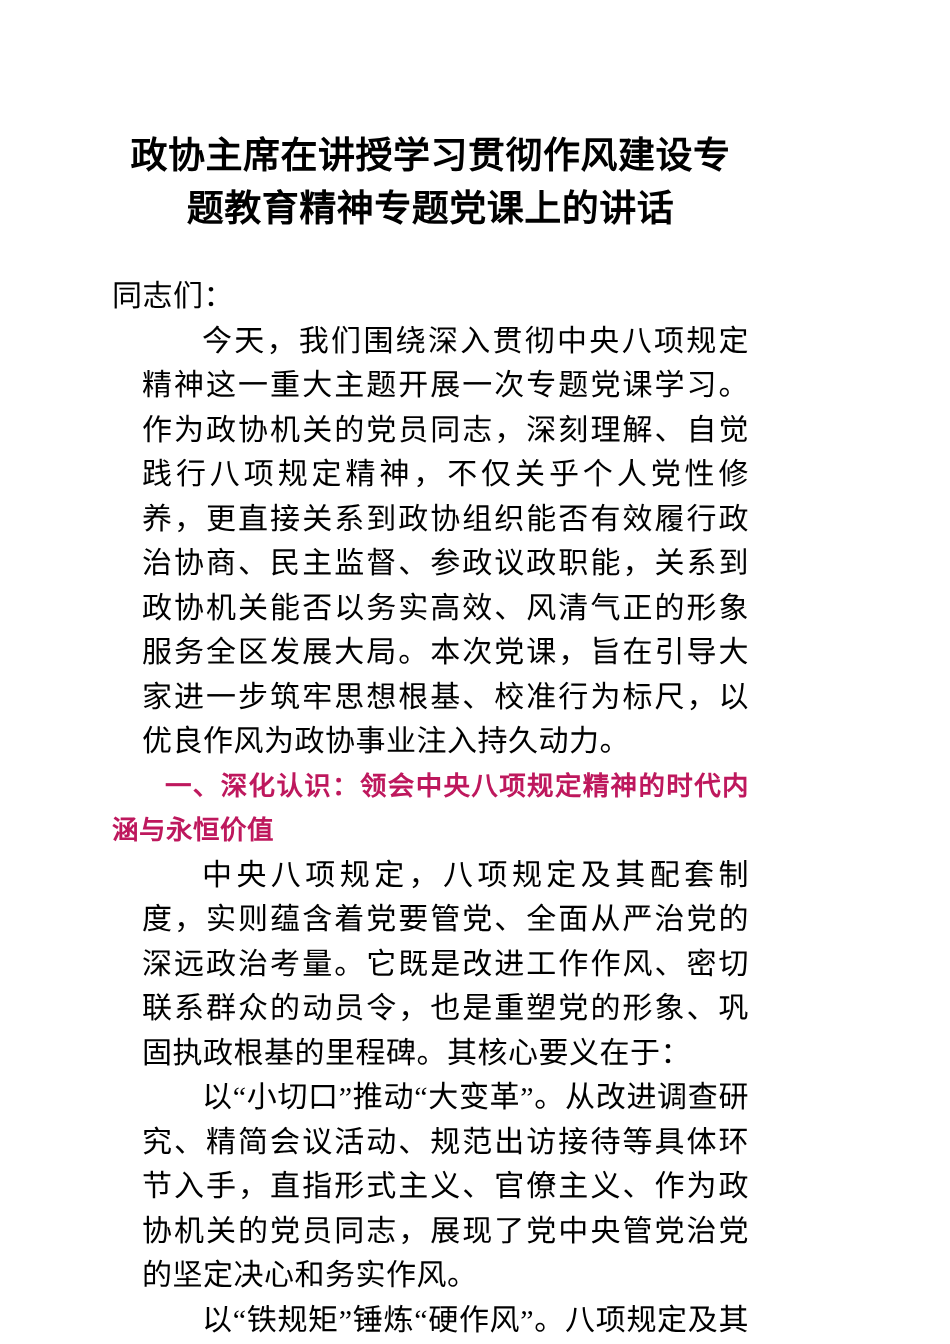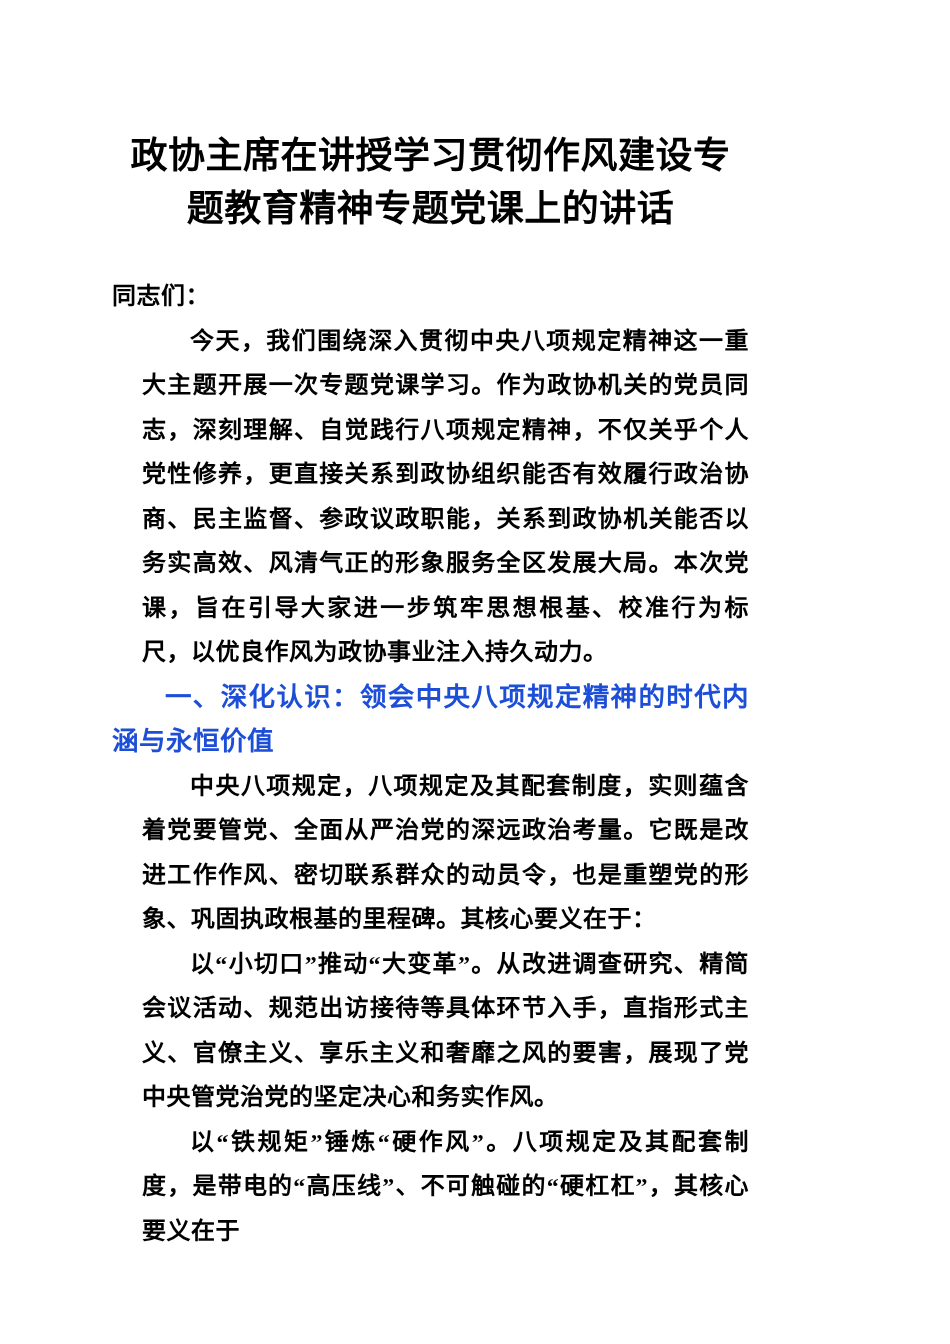--- a/index.html
+++ b/index.html
@@ -22,22 +22,22 @@
     font-weight: 700;
     font-size: 37px;
     line-height: 53px;
     text-align: center;
     color: #000000;
     margin: 0 0 39px 0;
     letter-spacing: 0.5px;
   }
   .para {
     font-family: "Liberation Serif", "DejaVu Serif", serif;
-    font-weight: 700;
-    font-size: 24px;
+    font-weight: 400;
+    font-size: 30px;
     line-height: 44.5px;
     color: #000000;
     margin: 0;
     text-align: justify;
     text-justify: inter-character;
     letter-spacing: 0.5px;
   }
   .salutation {
     text-indent: 0;
     text-align: left;
@@ -48,34 +48,34 @@
   }
   .heading {
     font-family: "Liberation Sans", "DejaVu Sans", sans-serif;
     font-weight: 700;
     font-size: 26.5px;
     line-height: 44.5px;
     margin: 0;
     text-indent: 2em;
     text-align: justify;
     text-justify: inter-character;
-    color: #1d4ed8;
+    color: #be185d;
     letter-spacing: 0.5px;
   }
 </style>
 </head>
 <body>
 
 <div class="page">
   <h1 class="doc-title">政协主席在讲授学习贯彻作风建设专题教育精神专题党课上的讲话</h1>
 
   <p class="para salutation">同志们：</p>
 
   <p class="para body-para">今天，我们围绕深入贯彻中央八项规定精神这一重大主题开展一次专题党课学习。作为政协机关的党员同志，深刻理解、自觉践行八项规定精神，不仅关乎个人党性修养，更直接关系到政协组织能否有效履行政治协商、民主监督、参政议政职能，关系到政协机关能否以务实高效、风清气正的形象服务全区发展大局。本次党课，旨在引导大家进一步筑牢思想根基、校准行为标尺，以优良作风为政协事业注入持久动力。</p>
 
   <h2 class="heading">一、深化认识：领会中央八项规定精神的时代内涵与永恒价值</h2>
 
   <p class="para body-para">中央八项规定，八项规定及其配套制度，实则蕴含着党要管党、全面从严治党的深远政治考量。它既是改进工作作风、密切联系群众的动员令，也是重塑党的形象、巩固执政根基的里程碑。其核心要义在于：</p>
 
-  <p class="para body-para">以“小切口”推动“大变革”。从改进调查研究、精简会议活动、规范出访接待等具体环节入手，直指形式主义、官僚主义、享乐主义和奢靡之风的要害，展现了党中央管党治党的坚定决心和务实作风。</p>
+  <p class="para body-para">以“小切口”推动“大变革”。从改进调查研究、精简会议活动、规范出访接待等具体环节入手，直指形式主义、官僚主义、作为政协机关的党员同志，展现了党中央管党治党的坚定决心和务实作风。</p>
 
   <p class="para body-para">以“铁规矩”锤炼“硬作风”。八项规定及其配套制度，是带电的“高压线”、不可触碰的“硬杠杠”，其核心要义在于</p>
 </div>
 
 </body></html>

